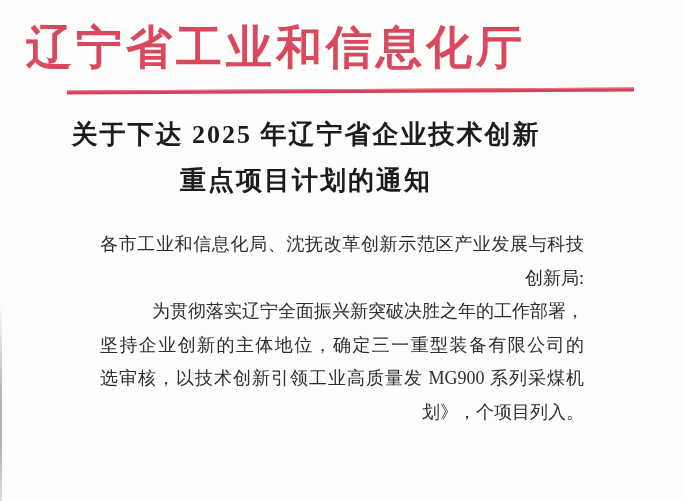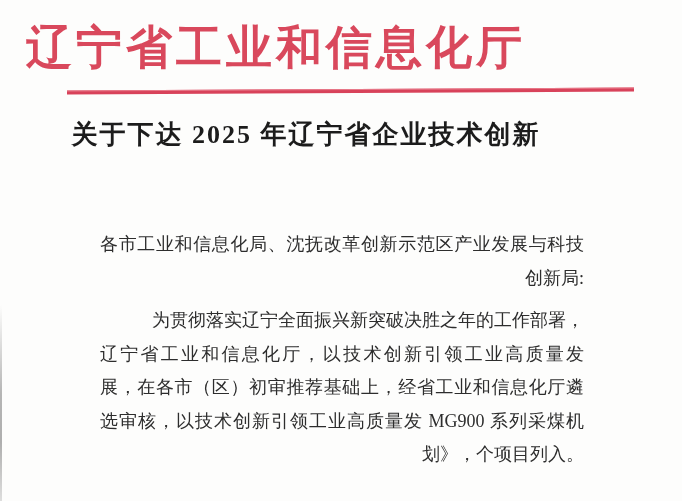--- a/index.html
+++ b/index.html
@@ -73,21 +73,21 @@
     height: 33.5px;
     white-space: nowrap;
     text-align: right;
   }
   .line.just {
     white-space: normal;
     text-align: justify;
     text-align-last: justify;
   }
   .line.para-start {
-    margin-top: 9px;
+    margin-top: 0;
     text-indent: 38px;
   }
 
   
   .scan-edge {
     position: absolute;
     left: 0;
     top: 305px;
     width: 2px;
     height: 196px;
@@ -102,27 +102,27 @@
 <body>
 
 <div class="page">
 
   <div class="letterhead">辽宁省工业和信息化厅</div>
 
   <div class="red-rule"></div>
 
   <div class="doc-title">
     <div>关于下达 2025 年辽宁省企业技术创新</div>
+    <div>重点项目计划的通知</div>
   </div>
 
   <div class="body-text">
     <div class="line just">各市工业和信息化局、沈抚改革创新示范区产业发展与科技</div>
     <div class="line">创新局:</div>
     <div class="line para-start">为贯彻落实辽宁全面振兴新突破决胜之年的工作部署，</div>
-    <div class="line just">辽宁省工业和信息化厅，以技术创新引领工业高质量发</div>
-    <div class="line just">展，在各市（区）初审推荐基础上，经省工业和信息化厅遴</div>
+    <div class="line just">坚持企业创新的主体地位，确定三一重型装备有限公司的</div>
     <div class="line just">选审核，以技术创新引领工业高质量发 MG900 系列采煤机</div>
     <div class="line">划》，个项目列入。</div>
   </div>
 
   <div class="scan-edge"></div>
 
 </div>
 
 </body></html>

